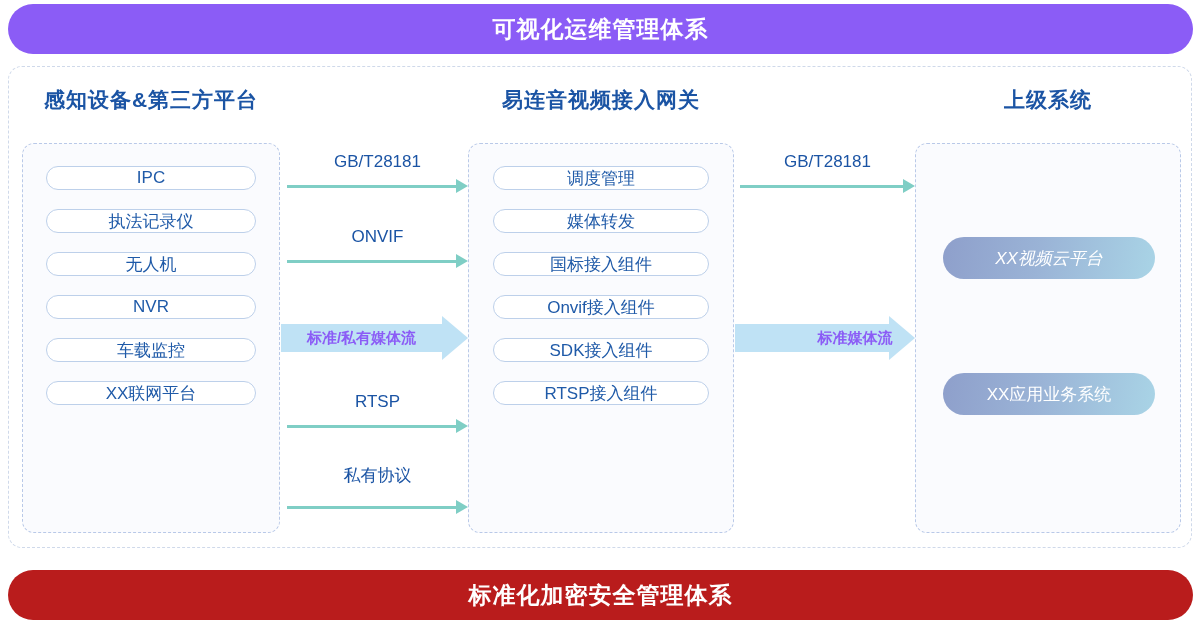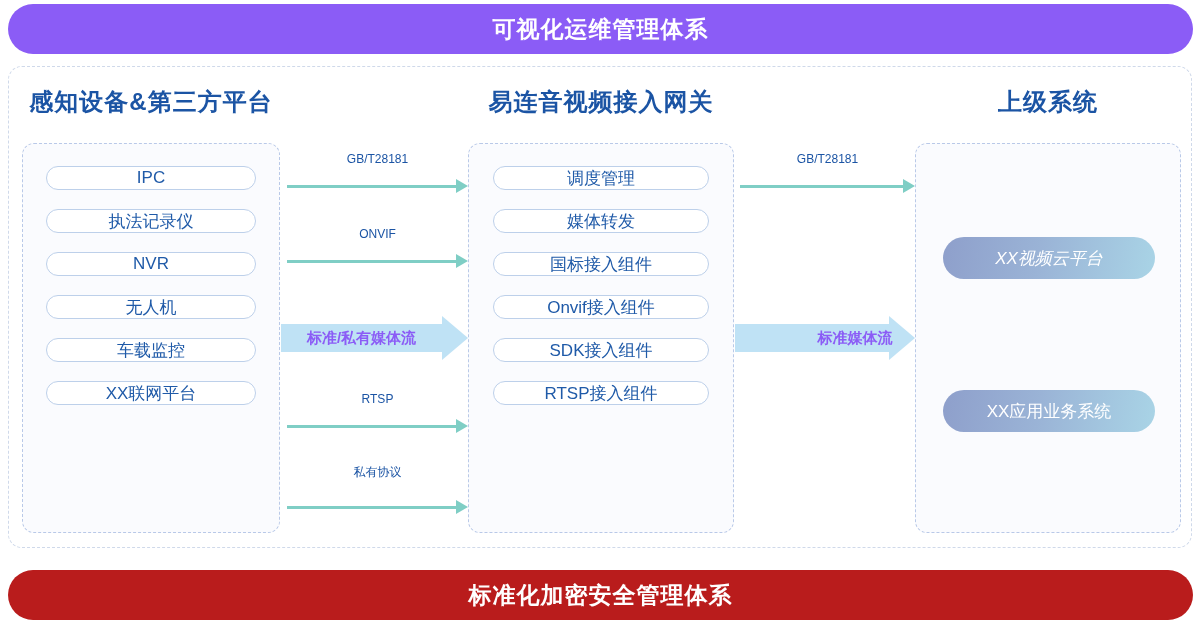--- a/index.html
+++ b/index.html
@@ -23,21 +23,21 @@
   
   #outer-frame{
     position:absolute;left:8px;top:66px;width:1184px;height:482px;
     border:1px dashed #cfd9ea;border-radius:14px;
     box-sizing:border-box;background:#ffffff;
   }
 
   
   .col-title{
     position:absolute;text-align:center;
-    color:#1b54a4;font-size:24px;font-weight:bold;letter-spacing:1px;
+    color:#1b54a4;font-size:21px;font-weight:bold;letter-spacing:1px;
   }
   #title-left{left:22px;top:86px;width:258px;}
   #title-mid{left:468px;top:86px;width:266px;}
   #title-right{left:915px;top:86px;width:266px;}
 
   
   .col-box{
     position:absolute;
     border:1px dashed #b9c9e8;border-radius:12px;
     background:#fafbfe;box-sizing:border-box;
@@ -63,35 +63,35 @@
 
   
   .grad-pill{
     position:absolute;left:27px;width:212px;height:42px;
     border-radius:21px;
     background:linear-gradient(100deg,#8e9fcb 0%,#9ab3d6 45%,#a9d4e6 100%);
     display:flex;align-items:center;justify-content:center;
     color:#ffffff;font-size:17px;white-space:nowrap;
   }
   #grad-pill-0{top:93px;font-style:italic;}
-  #grad-pill-1{top:246px;}
+  #grad-pill-1{top:229px;}
 
   
   .thin-arrow{position:absolute;height:30px;}
   .thin-arrow .line{
     position:absolute;left:0;top:13px;height:3px;background:#7fcec5;
   }
   .thin-arrow .head{
     position:absolute;top:7px;width:0;height:0;
     border-top:7px solid transparent;border-bottom:7px solid transparent;
     border-left:12px solid #7fcec5;
   }
   .arrow-label{
     position:absolute;text-align:center;
-    color:#1b54a4;font-size:12px;white-space:nowrap;
+    color:#1b54a4;font-size:17px;white-space:nowrap;
   }
 
   
   .block-arrow{position:absolute;height:44px;}
   .block-arrow .body{
     position:absolute;left:0;top:8px;height:28px;background:#bfe2f5;
   }
   .block-arrow .tip{
     position:absolute;top:0;width:0;height:0;
     border-top:22px solid transparent;border-bottom:22px solid transparent;
@@ -113,22 +113,22 @@
 <div id="outer-frame"></div>
 
 <div class="col-title" id="title-left">感知设备&amp;第三方平台</div>
 <div class="col-title" id="title-mid">易连音视频接入网关</div>
 <div class="col-title" id="title-right">上级系统</div>
 
 <div class="col-box" id="box-left">
   <div class="pill-list">
     <div class="pill">IPC</div>
     <div class="pill">执法记录仪</div>
+    <div class="pill">无人机</div>
     <div class="pill">NVR</div>
-    <div class="pill">无人机</div>
     <div class="pill">车载监控</div>
     <div class="pill">XX联网平台</div>
   </div>
 </div>
 
 <div class="col-box" id="box-mid">
   <div class="pill-list">
     <div class="pill">调度管理</div>
     <div class="pill">媒体转发</div>
     <div class="pill">国标接入组件</div>

